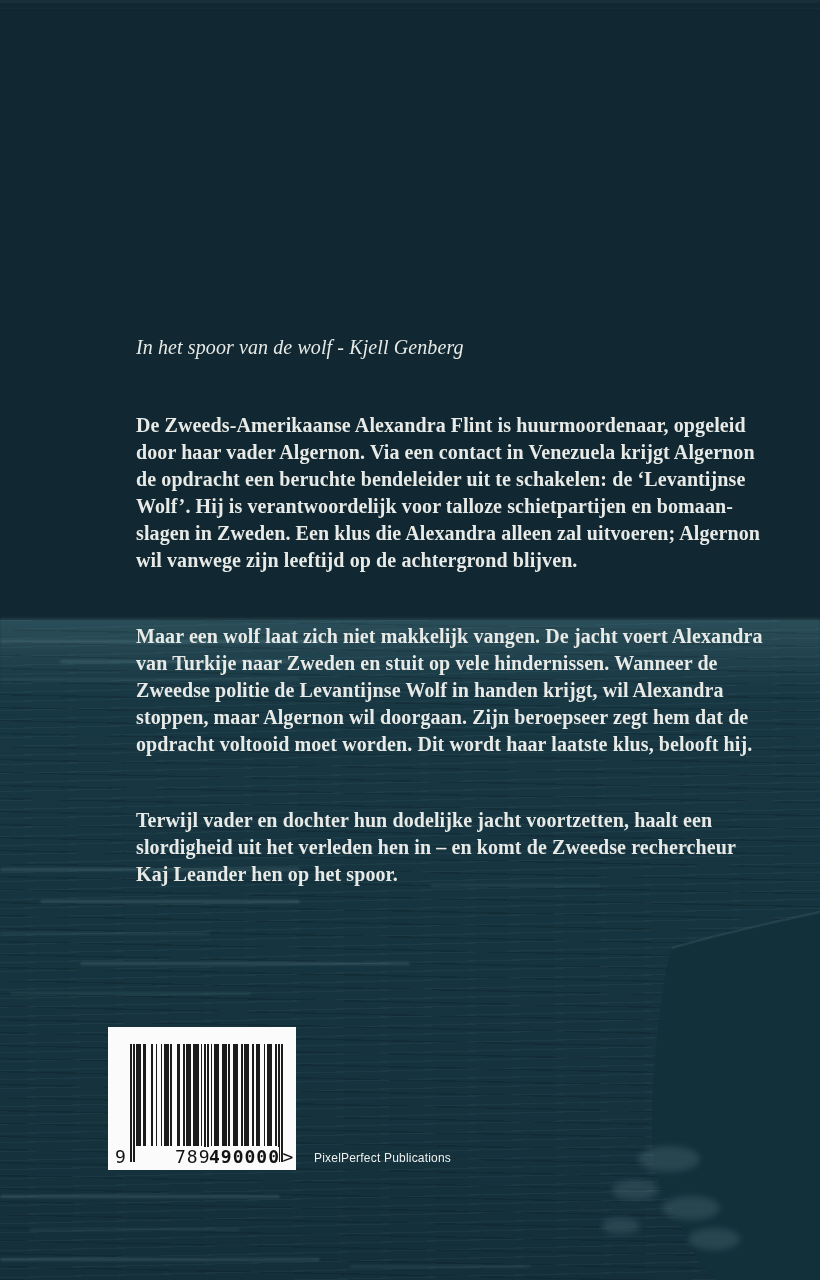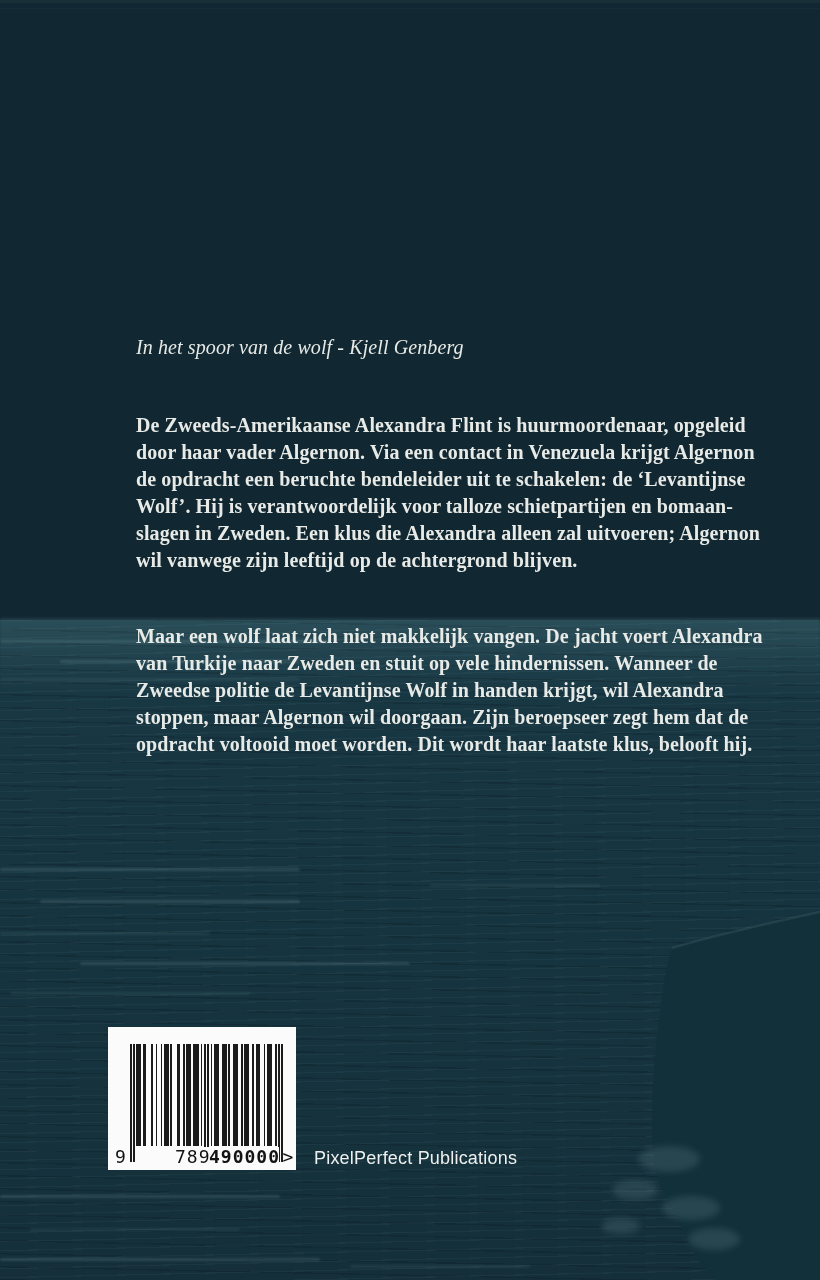--- a/index.html
+++ b/index.html
@@ -72,21 +72,21 @@
     text-align:center; background:#fbfbfb;
   }
   .bc-first { left:3px;  width:19px; background:transparent; }
   .bc-g1    { left:27px; width:68px; letter-spacing:1px;padding-left:40px; }
   .bc-g2    { left:101px;width:70px; letter-spacing:1px;font-weight:bold; }
   .bc-tr    { left:173px;width:14px; background:transparent; }
 
   .publisher {
     position:absolute; left:314px; top:1148px;
     color:#edf0ee; font-family:"Liberation Sans", sans-serif;
-    font-size:18px; line-height:20px; letter-spacing:0.2px;
+    font-size:12px; line-height:20px; letter-spacing:0.2px;
   }
 </style>
 </head>
 <body>
 
 <div class="cover">
 
   <div class="top-edge"></div>
   <div class="top-line"></div>
 
@@ -124,20 +124,23 @@
 door haar vader Algernon. Via een contact in Venezuela krijgt Algernon
 de opdracht een beruchte bendeleider uit te schakelen: de ‘Levantijnse
 Wolf’. Hij is verantwoordelijk voor talloze schietpartijen en bomaan-
 slagen in Zweden. Een klus die Alexandra alleen zal uitvoeren; Algernon
 wil vanwege zijn leeftijd op de achtergrond blijven.</p>
     <p>Maar een wolf laat zich niet makkelijk vangen. De jacht voert Alexandra
 van Turkije naar Zweden en stuit op vele hindernissen. Wanneer de
 Zweedse politie de Levantijnse Wolf in handen krijgt, wil Alexandra
 stoppen, maar Algernon wil doorgaan. Zijn beroepseer zegt hem dat de
 opdracht voltooid moet worden. Dit wordt haar laatste klus, belooft hij.</p>
+    <p>Terwijl vader en dochter hun dodelijke jacht voortzetten, haalt een
+slordigheid uit het verleden hen in – en komt de Zweedse rechercheur
+Kaj Leander hen op het spoor.</p>
   </div>
 
   <div class="barcode-box">
     <svg class="bars" preserveAspectRatio="none" viewBox="0 0 95 60">
         <rect x="0" y="0" width="1" height="60"></rect>
         <rect x="2" y="0" width="1" height="60"></rect>
         <rect x="4" y="0" width="1" height="52"></rect>
         <rect x="5" y="0" width="1" height="52"></rect>
         <rect x="6" y="0" width="1" height="52"></rect>
         <rect x="8" y="0" width="1" height="52"></rect>

